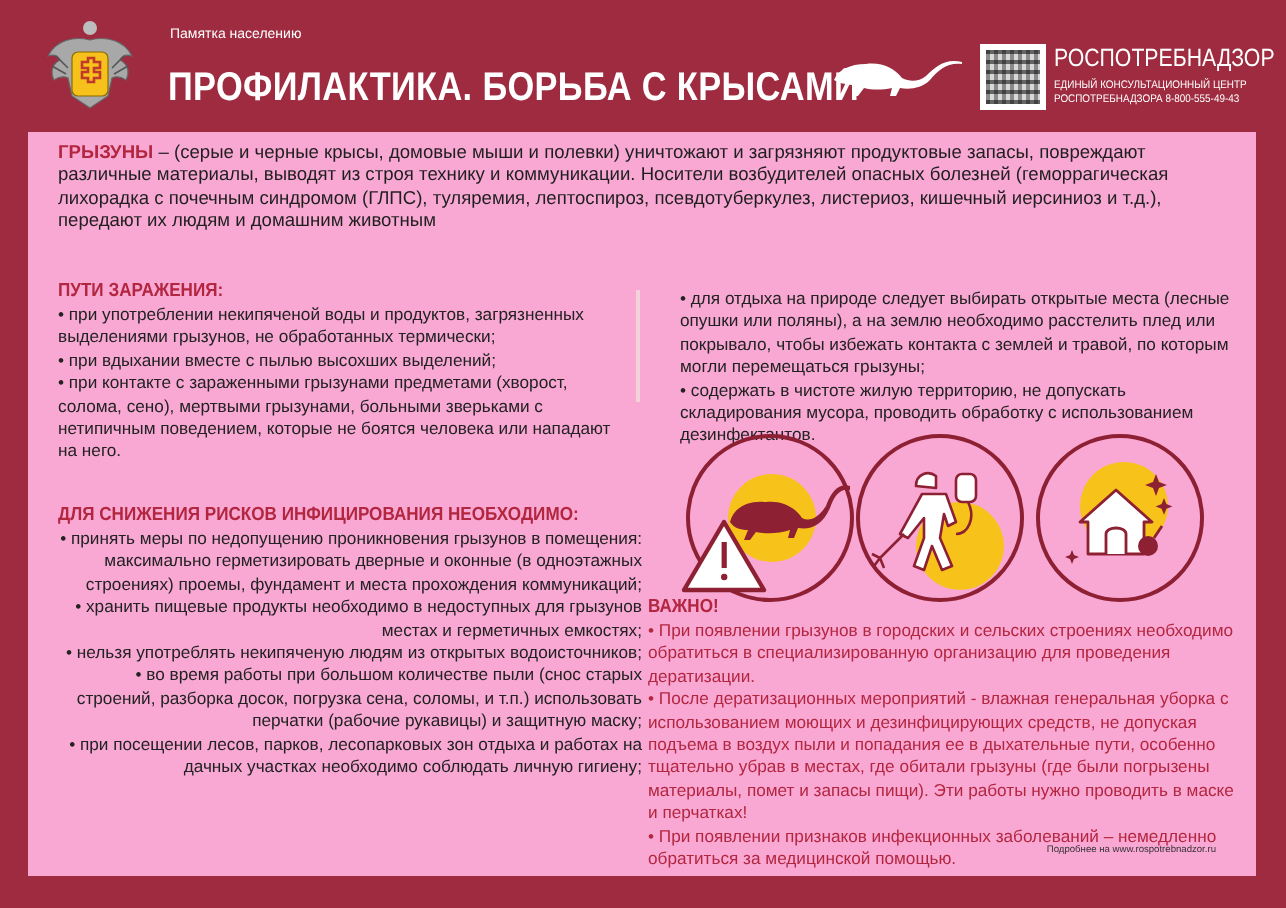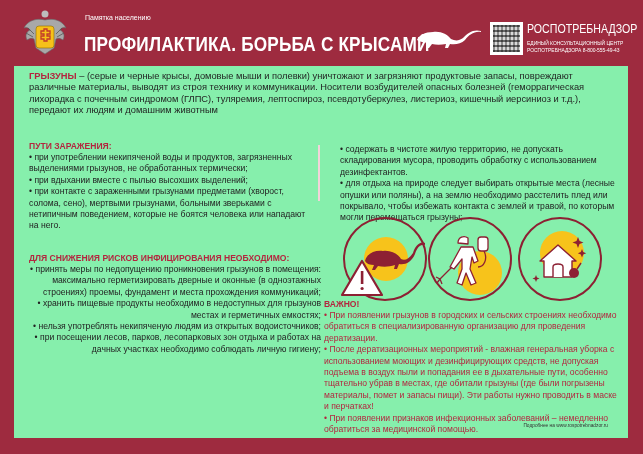--- a/index.html
+++ b/index.html
@@ -13,21 +13,21 @@
   .qr { position: absolute; left: 490px; top: 22px; width: 33px; height: 33px; background: #fff; padding: 3px; }
   .qr-inner { width: 100%; height: 100%; background-image:
       repeating-linear-gradient(90deg, #8a8a8a 0 2px, #d8d8d8 2px 4px),
       repeating-linear-gradient(0deg, #777 0 2px, transparent 2px 5px);
       background-blend-mode: multiply; }
   .org-name { position: absolute; left: 527px; top: 22px; font-size: 12.5px; color: #fff; transform: scaleX(0.85); transform-origin: left center; white-space: nowrap; }
   .org-line { position: absolute; left: 527px; font-size: 5.5px; color: #fff; white-space: nowrap; transform: scaleX(0.9); transform-origin: left center; }
   .org-line.l1 { top: 40px; }
   .org-line.l2 { top: 47px; }
 
-  .panel { position: absolute; left: 14px; top: 66px; width: 614px; height: 372px; background: #86efac; }
+  .panel { position: absolute; left: 14px; top: 66px; width: 614px; height: 372px; background: #f9a8d4; }
   .p { position: absolute; font-size: 9px; line-height: 11.5px; color: #1f1f1f; transform-origin: left top; }
   .intro { left: 15px; top: 5px; width: 570px; font-size: 9.3px; line-height: 11.3px; }
   .intro .kw { color: #b3263f; font-weight: bold; }
   .h { position: absolute; font-size: 9.5px; font-weight: bold; color: #b3263f; white-space: nowrap; transform: scaleX(0.9); transform-origin: left center; }
   .col-text { font-size: 8.6px; line-height: 11.4px; color: #222; }
   .divider { position: absolute; left: 304px; top: 79px; width: 2px; height: 56px; background: #f2d3d9; }
   .icon-circle { position: absolute; width: 84px; height: 84px; border: 2.5px solid #8d2033; border-radius: 50%; overflow: visible; }
   .icon-circle svg { position: absolute; left: -2.5px; top: -2.5px; width: 84px; height: 84px; overflow: visible; }
   .red-text { color: #b3263f; }
   .footnote { position: absolute; right: 20px; top: 357px; font-size: 4.8px; color: #333; white-space: nowrap; }
@@ -65,29 +65,30 @@
   <div class="h" style="left:15px; top:74px;">ПУТИ ЗАРАЖЕНИЯ:</div>
   <div class="p col-text" style="left:15px; top:86px; width:285px;">
     <div>• при употреблении некипяченой воды и продуктов, загрязненных выделениями грызунов, не обработанных термически;</div>
     <div>• при вдыхании вместе с пылью высохших выделений;</div>
     <div>• при контакте с зараженными грызунами предметами (хворост, солома, сено), мертвыми грызунами, больными зверьками с нетипичным поведением, которые не боятся человека или нападают на него.</div>
   </div>
 
   <div class="divider"></div>
 
   <div class="p col-text" style="left:326px; top:78px; width:275px;">
+    <div>• для отдыха на природе следует выбирать открытые места (лесные опушки или поляны), а на землю необходимо расстелить плед или покрывало, чтобы избежать контакта с землей и травой, по которым могли перемещаться грызуны;</div>
     <div>• содержать в чистоте жилую территорию, не допускать складирования мусора, проводить обработку с использованием дезинфектантов.</div>
-    <div>• для отдыха на природе следует выбирать открытые места (лесные опушки или поляны), а на землю необходимо расстелить плед или покрывало, чтобы избежать контакта с землей и травой, по которым могли перемещаться грызуны;</div>
   </div>
 
   <div class="h" style="left:15px; top:186px;">ДЛЯ СНИЖЕНИЯ РИСКОВ ИНФИЦИРОВАНИЯ НЕОБХОДИМО:</div>
   <div class="p col-text" style="left:15px; top:198px; width:292px;text-align:right;">
     <div>• принять меры по недопущению проникновения грызунов в помещения: максимально герметизировать дверные и оконные (в одноэтажных строениях) проемы, фундамент и места прохождения коммуникаций;</div>
     <div>• хранить пищевые продукты необходимо в недоступных для грызунов местах и герметичных емкостях;</div>
     <div>• нельзя употреблять некипяченую людям из открытых водоисточников;</div>
+    <div>• во время работы при большом количестве пыли (снос старых строений, разборка досок, погрузка сена, соломы, и т.п.)  использовать перчатки (рабочие рукавицы) и защитную маску;</div>
     <div>• при посещении лесов, парков, лесопарковых зон отдыха и работах на дачных участках необходимо соблюдать личную гигиену;</div>
   </div>
 
   <div class="icon-circle" style="left:329px; top:151px;">
     <svg viewBox="0 0 84 84">
       <circle cx="43" cy="42" r="22" fill="#f7c31b"></circle>
       <path d="M22 44 C24 36 32 33 40 34 C48 33 55 37 58 42 C62 44 66 42 70 36 C72 30 76 24 82 26 L82 28 C77 27 74 31 72 37 C68 46 62 48 56 47 L54 52 L51 52 L52 48 C46 50 40 50 35 49 L32 53 L29 53 L31 48 C27 48 24 47 22 44 Z" fill="#8d2033"></path>
       <polygon points="-1,78 19,44 39,78" fill="#fff" stroke="#8d2033" stroke-width="2.2" stroke-linejoin="round"></polygon>
       <rect x="17.8" y="54" width="2.6" height="13" fill="#8d2033"></rect>
       <circle cx="19.1" cy="71.5" r="1.6" fill="#8d2033"></circle>

